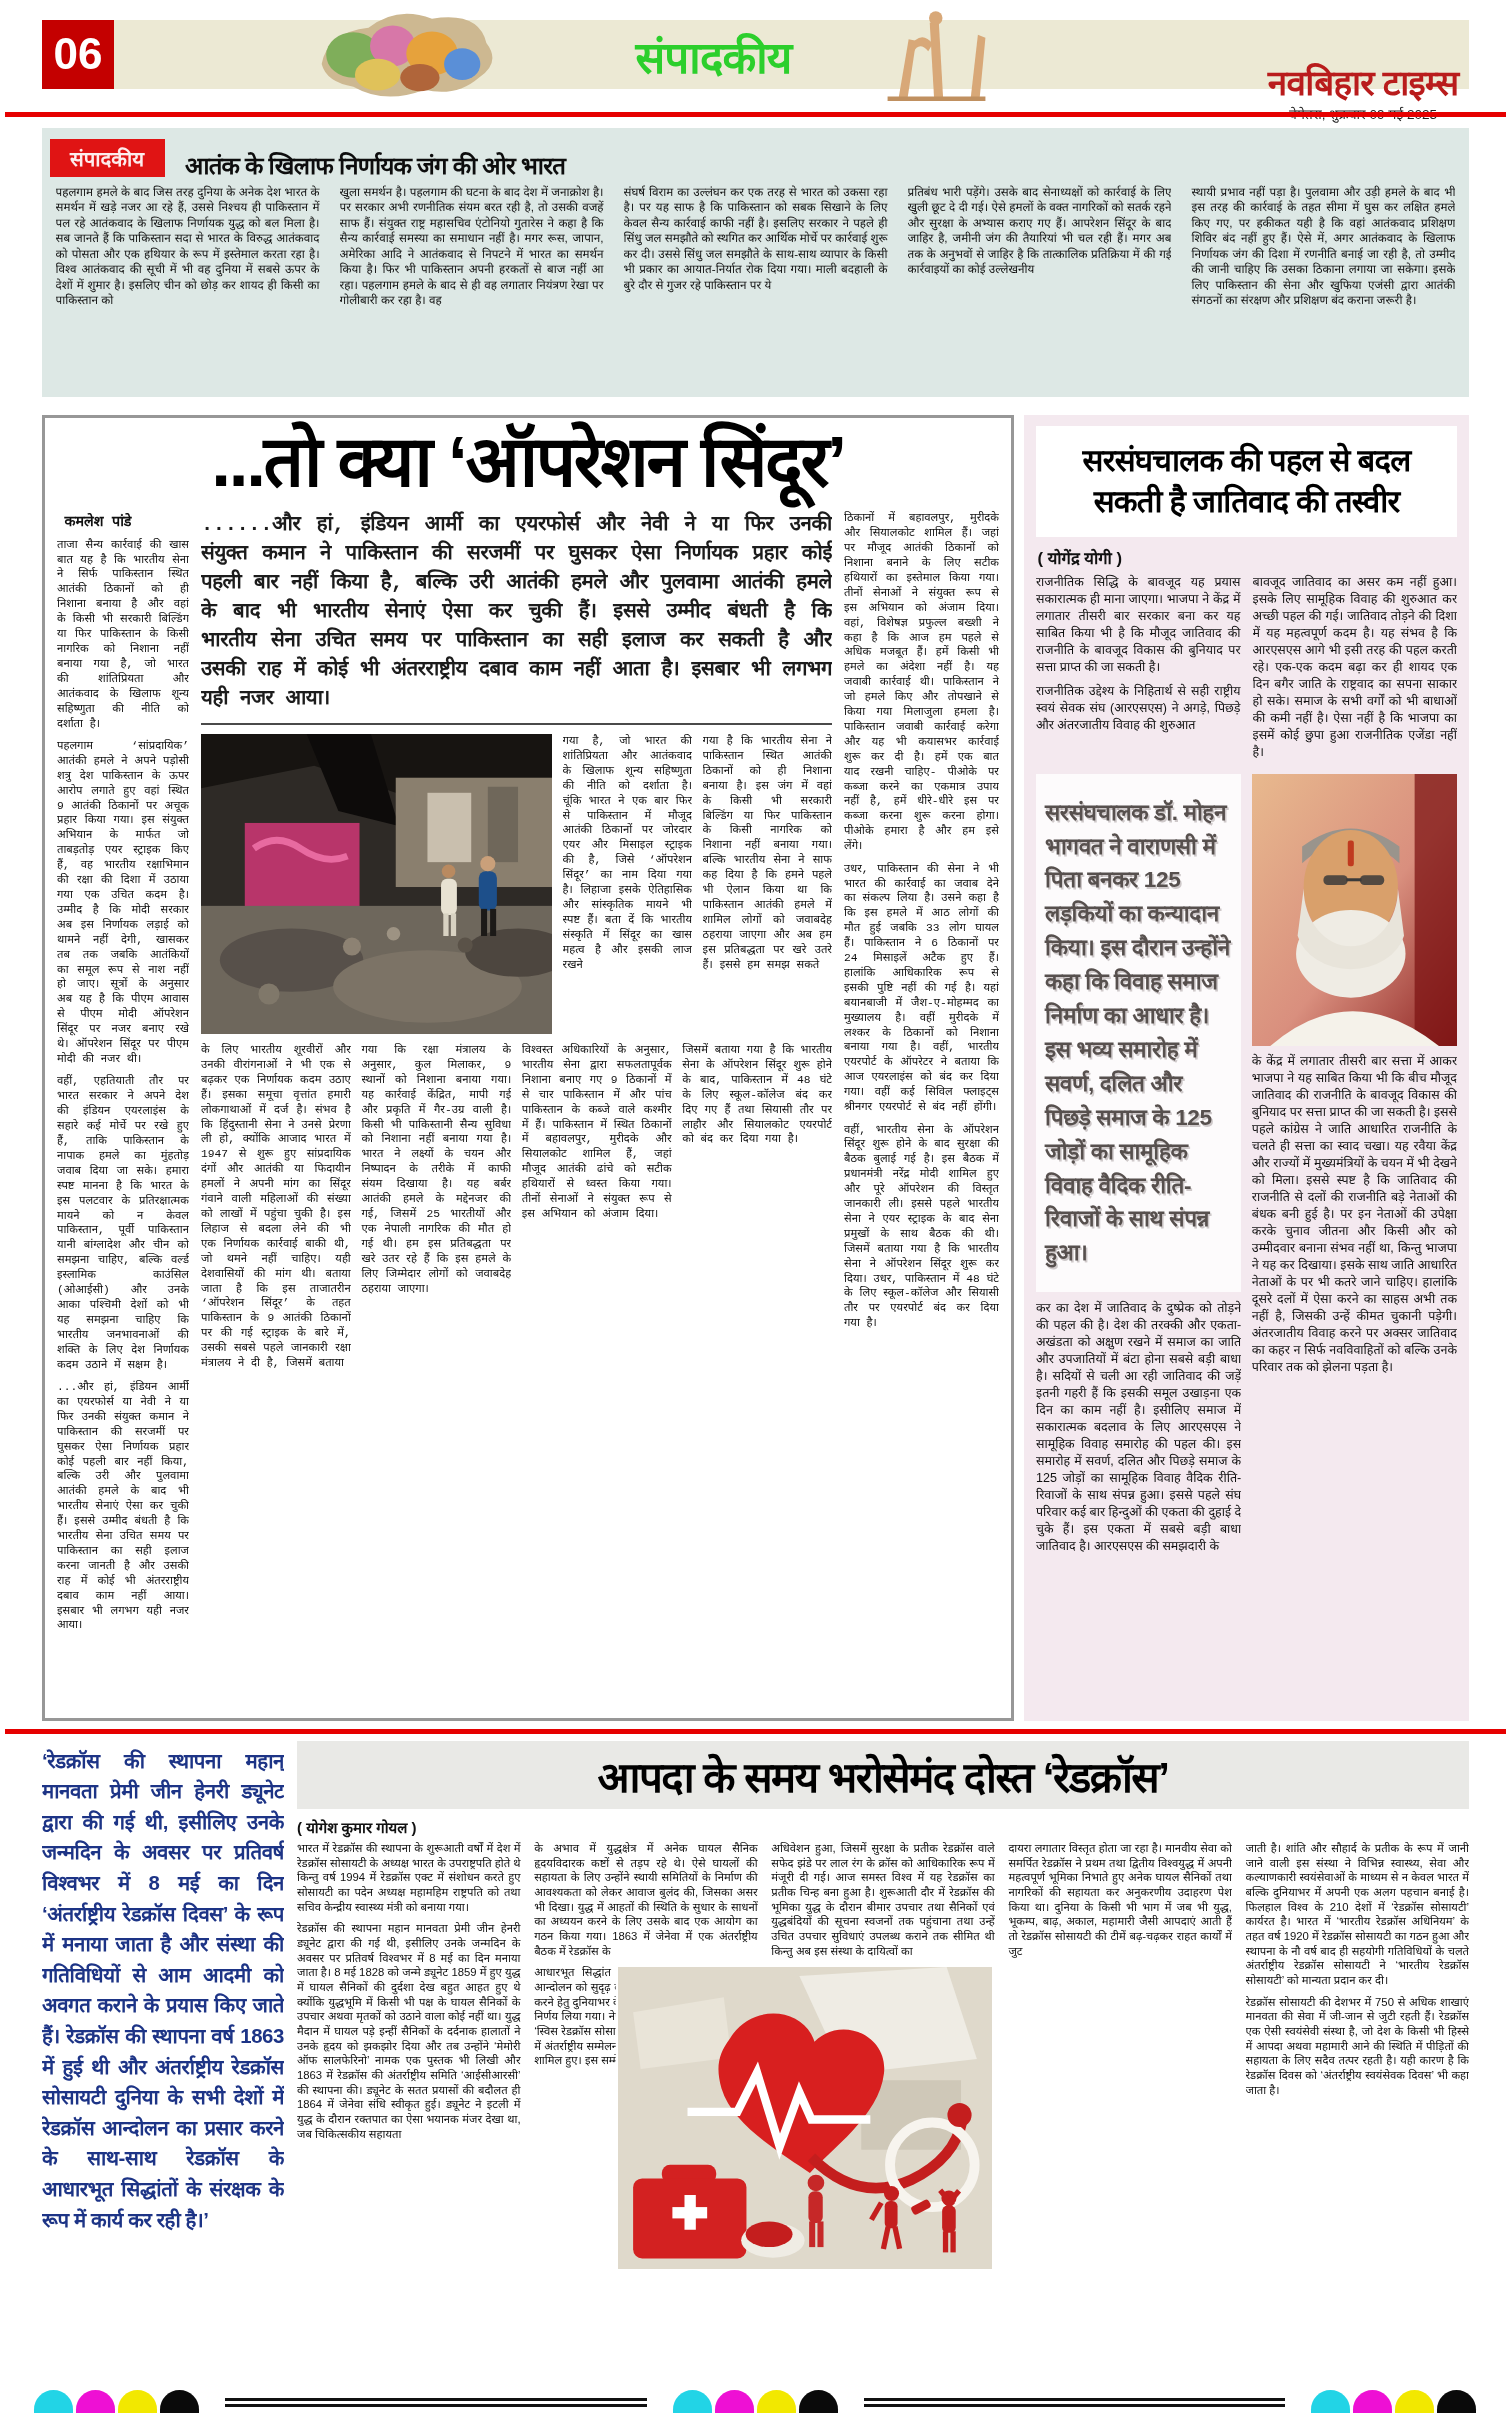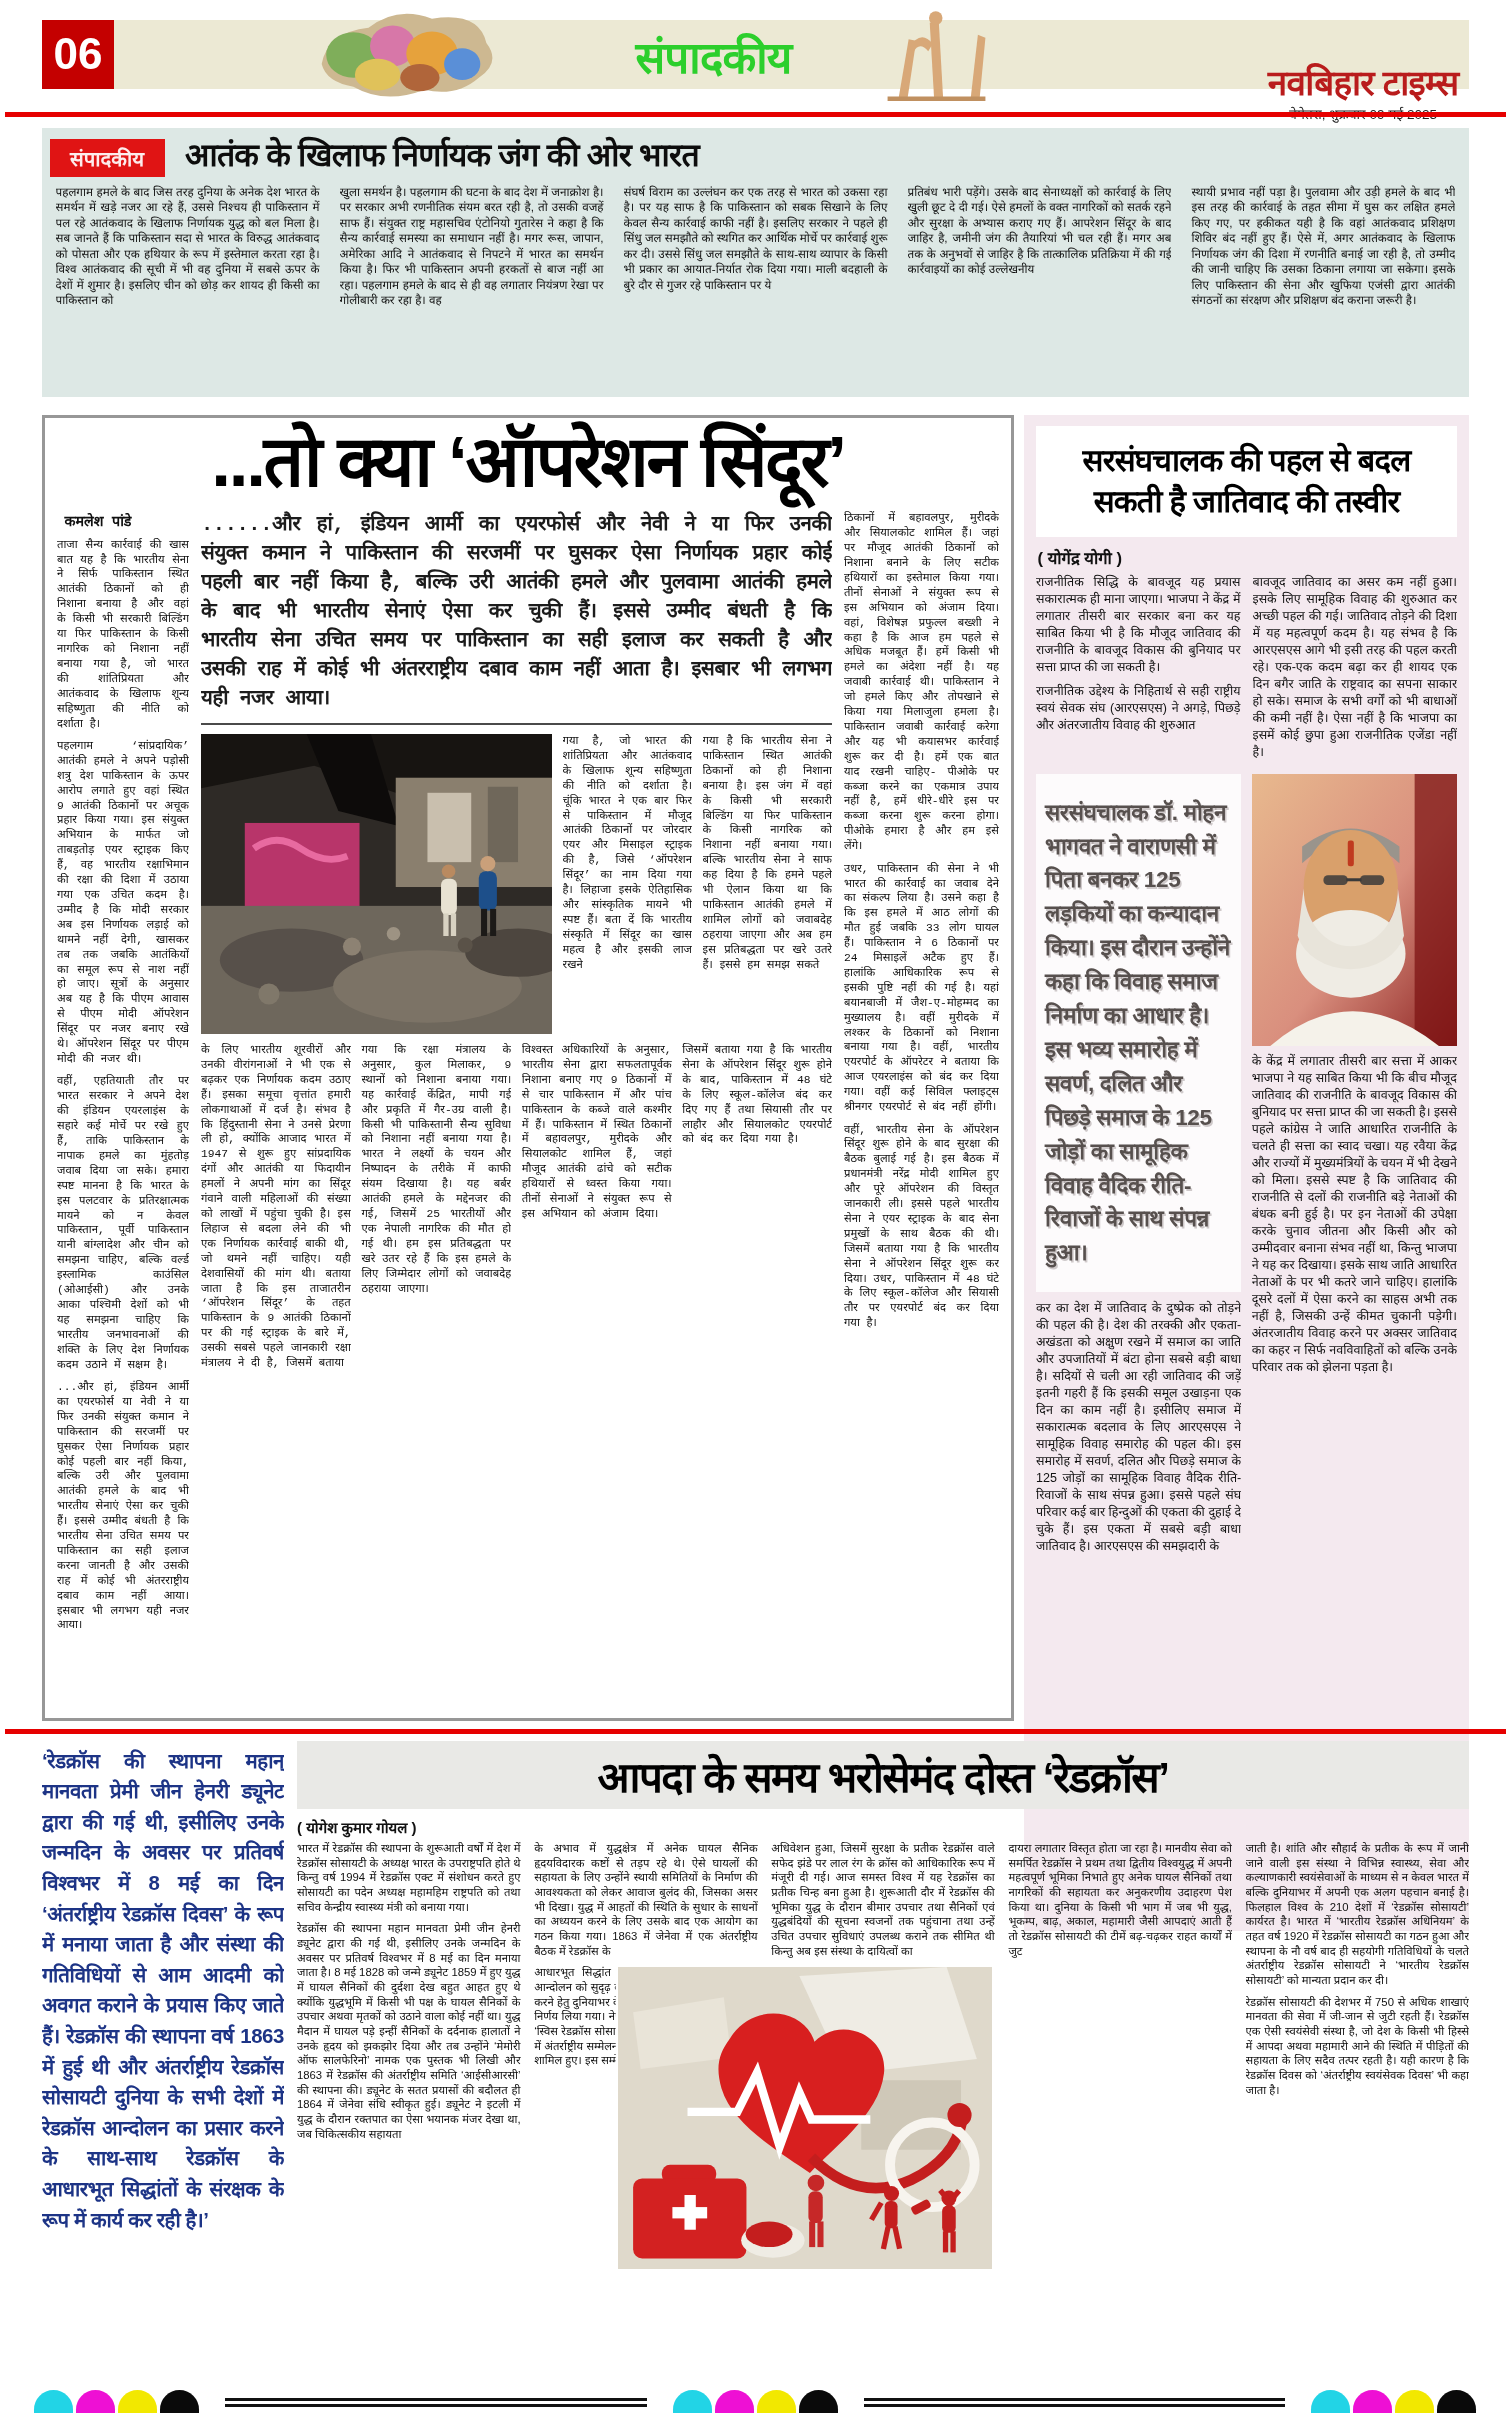--- a/index.html
+++ b/index.html
@@ -18,21 +18,21 @@
   .masthead { font-size:35px; font-weight:bold; color:#b91c1c; letter-spacing:-0.8px; line-height:1.05;margin-top:39px; }
   .dateline { font-size:13.6px; color:#222; margin-top:2.3px; }
   .red-rule { position:absolute; left:4.5px; width:1501px; background:#e60000; }
   #rule1 { top:112px; height:5.3px; }
   #rule2 { top:1729px; height:4.5px; }
 
   
   .ed-band { position:absolute; left:42px; top:128px; width:1427px; height:269px; background:#dde8e5; }
   .ed-label { position:absolute; left:7.5px; top:10.6px; width:115px; height:38px; background:#e01414; color:#fdecec;
               font-size:20.4px; font-weight:bold; display:flex; align-items:center; justify-content:center; }
-  .ed-headline { position:absolute; left:143px; top:4px; font-size:32px; font-weight:bold; color:#0d0d0d; letter-spacing:-0.8px; }
+  .ed-headline { position:absolute; left:143px; top:20px; font-size:24px; font-weight:bold; color:#0d0d0d; letter-spacing:-0.8px; }
   .ed-cols { position:absolute; left:13.6px; right:13.6px; top:56px; bottom:9px; display:flex; gap:20px; }
   .ed-col { flex:1; font-size:11.7px; line-height:1.32; text-align:justify; overflow:hidden; }
 
   
   .lead-box { position:absolute; left:42px; top:415px; width:972px; height:1306px; background:#fff;
               border:3px solid #979797; padding:6px 12px; }
   .lead-headline { text-align:center; font-size:71px; font-weight:bold; letter-spacing:-2.3px; line-height:1.08; color:#000; }
   .lead-subtitle { text-align:center; font-size:22px; font-weight:bold; margin-top:4.5px; color:#0a0a0a; }
   .lead-content { display:flex; gap:12px; margin-top:10.6px; height:1121px;font-family:Liberation Mono, monospace; }
   .col-a { width:132px; flex:none; font-size:11.3px; line-height:1.32; text-align:justify; overflow:hidden; }
@@ -42,21 +42,21 @@
   .lead-intro { font-size:20.4px; font-weight:bold; line-height:1.42; text-align:justify; color:#1c1c1c;
                 border-bottom:2.3px solid #4a4a4a; padding-bottom:9px; letter-spacing:-0.4px; }
   .mid-row { display:flex; gap:10.6px; height:300px; }
   .war-photo { width:351px; flex:none; height:300px; }
   .war-photo svg { width:100%; height:100%; display:block; }
   .body-col { flex:1; font-size:11.3px; line-height:1.32; text-align:justify; overflow:hidden; }
   .bottom-row { display:flex; gap:10.6px; flex:1; overflow:hidden; }
   .col-f { width:155px; flex:none; font-size:11.3px; line-height:1.32; text-align:justify; overflow:hidden; }
 
   
-  .pink-box { position:absolute; left:1024px; top:415px; width:445px; height:1516px; background:#f4e9ef; padding:10.6px 12px; overflow:hidden; }
+  .pink-box { position:absolute; left:1024px; top:415px; width:445px; height:1306px; background:#f4e9ef; padding:10.6px 12px; overflow:hidden; }
   .rss-headline-box { background:#fff; padding:15px 9px; text-align:center; font-size:31px; font-weight:bold;
                       line-height:1.32; letter-spacing:-0.8px; color:#000; }
   .rss-byline { font-size:16.6px; font-weight:bold; margin:9px 1.5px 4.5px; }
   .rss-row { display:flex; gap:12px; }
   .rss-col { flex:1; font-size:12.5px; line-height:1.36; text-align:justify; overflow:hidden; }
   .rss-col p { margin-bottom:6.8px; }
   .rss-row2 { display:flex; gap:10.6px; margin-top:6px; flex:1; }
   .rss-left2, .rss-right2 { flex:1; display:flex; flex-direction:column; gap:7.5px; overflow:hidden; }
   .rss-quote { background:#fdfbfc; padding:22px 9px; font-size:22.6px; font-weight:bold; line-height:1.5;
                color:#57504e; text-shadow:1.5px 1.5px 0 rgba(120,110,110,0.35); letter-spacing:-0.4px; }

